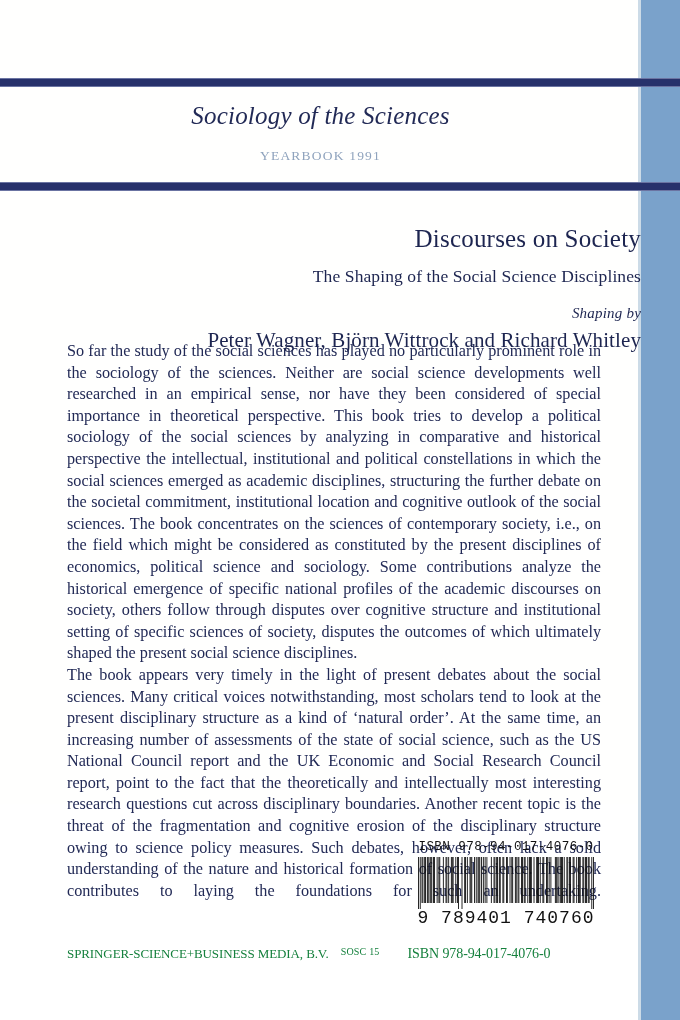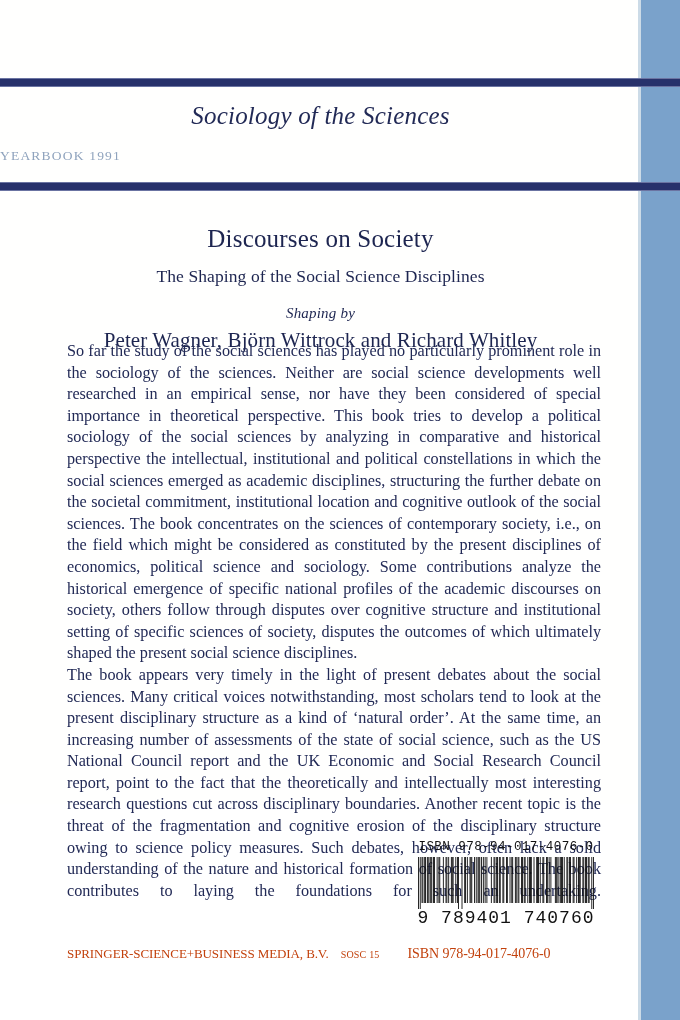--- a/index.html
+++ b/index.html
@@ -64,33 +64,34 @@
     font-style: italic;
     font-size: 25px;
     color: #222a56;
     letter-spacing: 0.2px;
   }
   .series-year {
     position: absolute;
     left: 0;
     top: 148px;
     width: 641px;
+    text-align: center;
     font-size: 13.5px;
     color: #8fa3bd;
     letter-spacing: 1.2px;
     font-family: "Liberation Serif", "DejaVu Serif", serif;
   }
 
   
   .title-block {
     position: absolute;
     left: 0;
     top: 224px;
     width: 641px;
-    text-align: center;
+    text-align: right;
     color: #1d2550;
   }
   .book-title {
     font-size: 25px;
     line-height: 30px;
     letter-spacing: 0.2px;
   }
   .book-subtitle {
     font-size: 17.5px;
     line-height: 24px;
@@ -161,24 +162,24 @@
     margin-top: -1px;
     white-space: nowrap;
   }
 
   
   .footer {
     position: absolute;
     left: 67px;
     top: 946px;
     width: 534px;
-    color: #c2410c;
+    color: #15803d;
     font-size: 13px;
     display: flex;
-    align-items: center;
+    align-items: flex-start;
     white-space: nowrap;
   }
   .footer-publisher { letter-spacing: -0.1px; }
   .footer-series    { margin-left: 12px; font-size: 10px; letter-spacing: 0.2px; }
   .footer-isbn      { margin-left: 28px; font-size: 14px; letter-spacing: -0.1px; }
 </style>
 </head>
 <body>
 
 <div class="cover">

